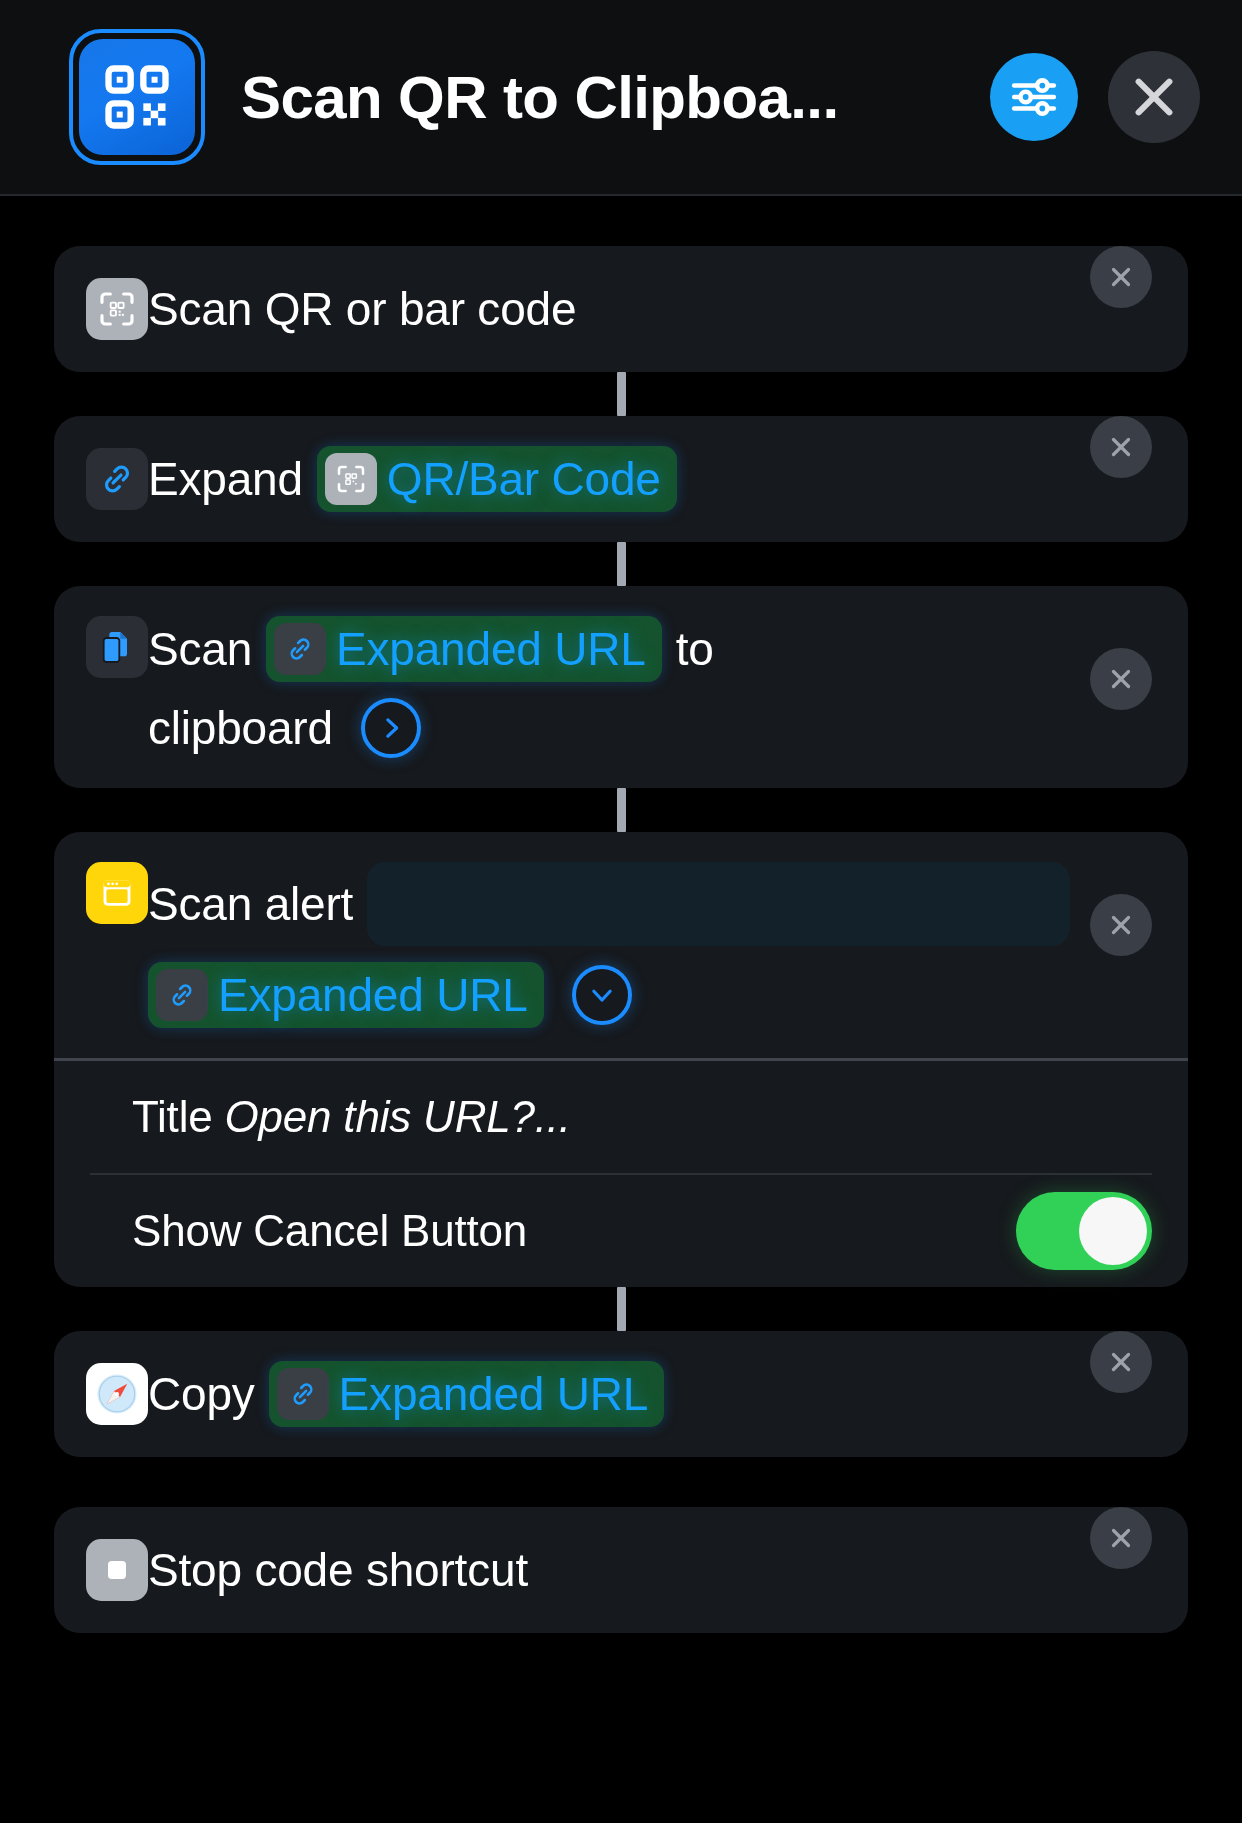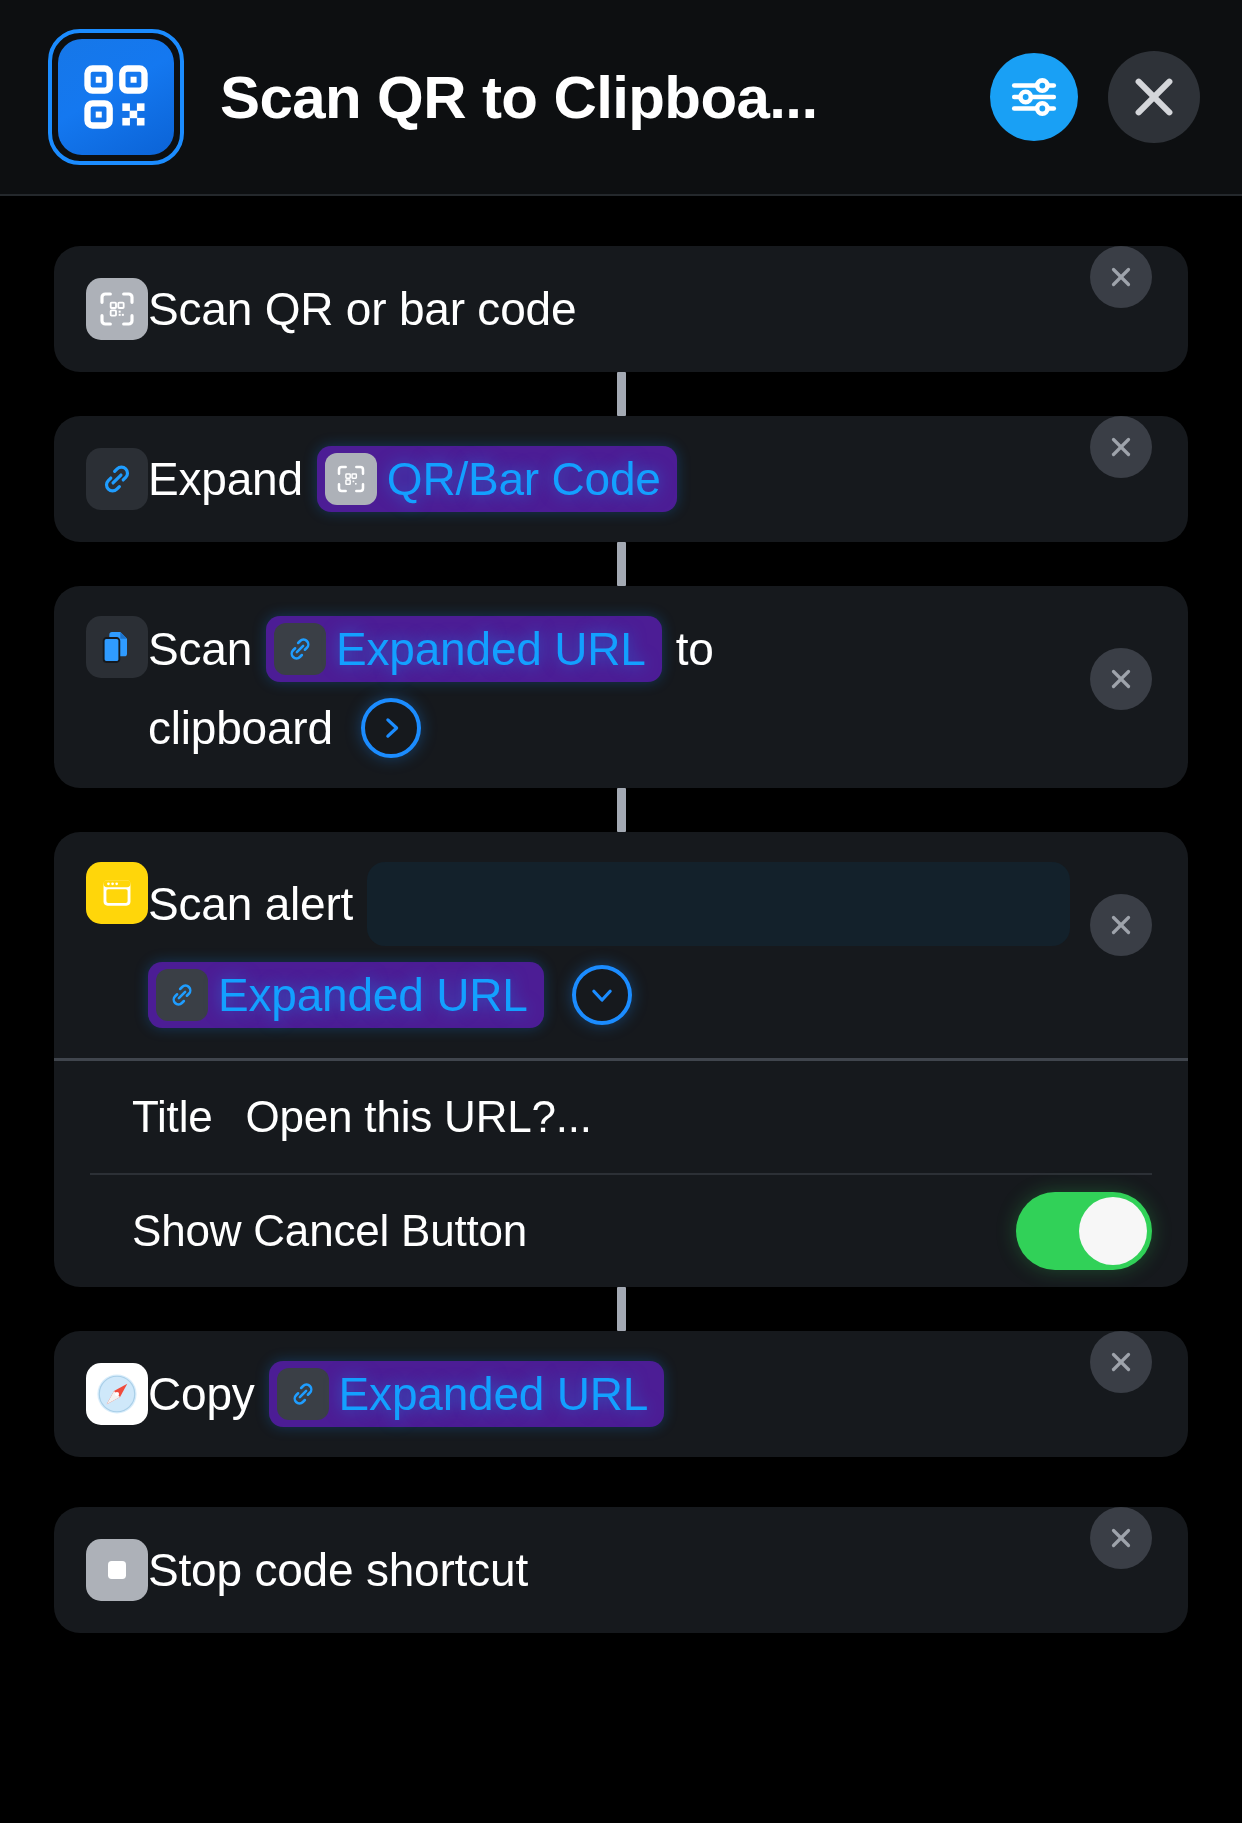--- a/index.html
+++ b/index.html
@@ -12,21 +12,21 @@
     overflow: hidden;
   }
 
   
   .header {
     position: relative;
     height: 196px;
     background: #0d0f11;
     display: flex;
     align-items: center;
-    padding: 0 42px 0 48px;
+    padding: 0 42px 0 69px;
     border-bottom: 2px solid #24282c;
   }
 
   .app-icon-wrap {
     width: 136px;
     height: 136px;
     border-radius: 32px;
     border: 4px solid #1b8cff;
     padding: 6px;
     flex: 0 0 auto;
@@ -151,21 +151,21 @@
     align-self: flex-start;
     margin-top: 32px;
   }
   .del-btn svg { width: 30px; height: 30px; display: block; }
 
   
   .token {
     display: inline-flex;
     align-items: center;
     gap: 10px;
-    background: #4c1d95;
+    background: #14532d;
     border-radius: 14px;
     padding: 6px 16px 6px 8px;
     box-shadow: 0 0 14px rgba(20,130,235,0.30);
   }
   .token .tglyph {
     width: 52px; height: 52px;
     border-radius: 12px;
     background: #3a3f46;
     display: flex; align-items: center; justify-content: center;
     flex: 0 0 auto;
@@ -211,21 +211,22 @@
   .param-label {
     color: #ffffff;
     font-size: 44px;
     letter-spacing: -0.2px;
     margin-left: 42px;
   }
   .param-value {
     color: #ffffff;
     font-size: 44px;
     letter-spacing: -0.2px;
-    margin-left: 33px;
+    margin-left: 12px;
+    font-style: italic;
   }
   .spacer { flex: 1 1 auto; }
 
   .toggle {
     width: 136px; height: 78px;
     border-radius: 39px;
     background: #31d158;
     position: relative;
     flex: 0 0 auto;
     box-shadow: 0 0 20px rgba(49,209,88,0.28);

